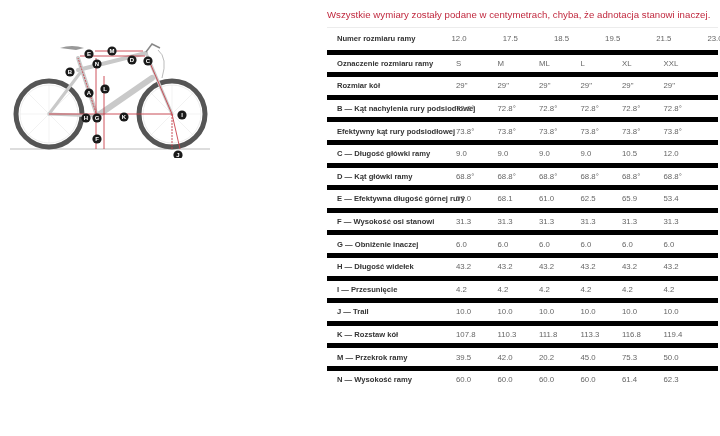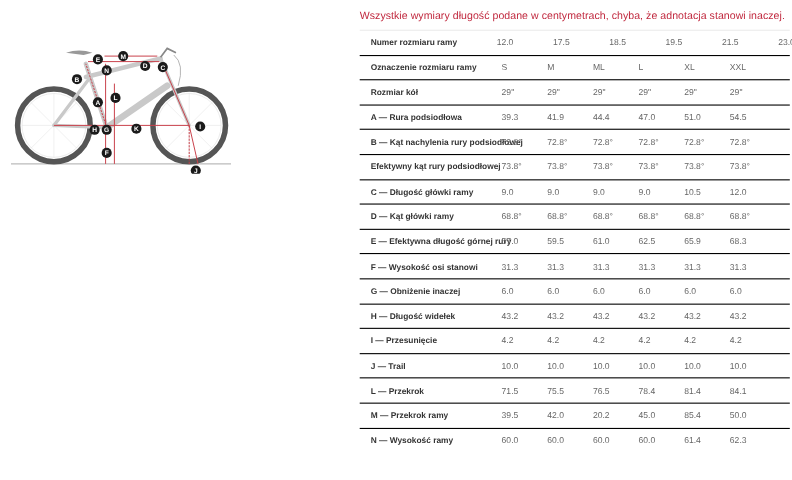--- a/index.html
+++ b/index.html
@@ -1,20 +1,20 @@
 <!DOCTYPE html>
 <html><head>
   <meta charset="utf-8">
   <style>
     html, body { margin:0; padding:0; background:#ffffff; }
     body { width:720px; height:436px; overflow:hidden; position:relative; font-family:"Liberation Sans", sans-serif; }
     .diagram { position:absolute; left:0; top:28px; width:220px; height:130px; }
     .notice { position:absolute; left:327px; top:9px; font-size:9.6px; color:#c0283e; white-space:nowrap; letter-spacing:0.05px; }
     .table { position:absolute; left:327px; top:27px; width:391px; }
-    .row { display:flex; align-items:center; height:22.6px; border-top:1px solid #000000; box-sizing:border-box; }
+    .row { display:flex; align-items:center; height:22.6px; border-top:5px solid #000000; box-sizing:border-box; }
     .row:first-child { border-top:1px solid #ececec;gap:36px; }
     .label { width:129px; padding-left:10px; box-sizing:border-box; font-size:7.6px; font-weight:bold; color:#333333; white-space:nowrap; }
     .val { width:41.5px; font-size:7.8px; color:#666666; white-space:nowrap; }
     .badge { font-size:6px; font-weight:bold; fill:#ffffff; font-family:"Liberation Sans", sans-serif; }
   </style>
 </head>
 <body>
 
 <div class="diagram">
   <svg width="220" height="130" viewBox="0 0 220 130">
@@ -90,21 +90,21 @@
       <circle cx="97" cy="111" r="4.6" fill="#1a1a1a"></circle>
         <text x="97" y="113.2" text-anchor="middle" class="badge">F</text>
       <circle cx="182" cy="87" r="4.6" fill="#1a1a1a"></circle>
         <text x="182" y="89.2" text-anchor="middle" class="badge">I</text>
       <circle cx="178" cy="127" r="4.6" fill="#1a1a1a"></circle>
         <text x="178" y="129.2" text-anchor="middle" class="badge">J</text>
     </g>
   </svg>
 </div>
 
-<div class="notice">Wszystkie wymiary długość podane w centymetrach, chyba, że adnotacja stanowi inaczej.</div>
+<div class="notice">Wszystkie wymiary zostały podane w centymetrach, chyba, że adnotacja stanowi inaczej.</div>
 
 <div class="table" id="geo-table">
     <div class="row">
       <div class="label">Numer rozmiaru ramy</div>
       <div class="val">12.0</div>
       <div class="val">17.5</div>
       <div class="val">18.5</div>
       <div class="val">19.5</div>
       <div class="val">21.5</div>
       <div class="val">23.0</div>
@@ -121,29 +121,20 @@
     <div class="row">
       <div class="label">Rozmiar kół</div>
       <div class="val">29"</div>
       <div class="val">29"</div>
       <div class="val">29"</div>
       <div class="val">29"</div>
       <div class="val">29"</div>
       <div class="val">29"</div>
     </div>
     <div class="row">
-      <div class="label">A — Rura podsiodłowa</div>
-      <div class="val">39.3</div>
-      <div class="val">41.9</div>
-      <div class="val">44.4</div>
-      <div class="val">47.0</div>
-      <div class="val">51.0</div>
-      <div class="val">54.5</div>
-    </div>
-    <div class="row">
       <div class="label">B — Kąt nachylenia rury podsiodłowej</div>
       <div class="val">72.8°</div>
       <div class="val">72.8°</div>
       <div class="val">72.8°</div>
       <div class="val">72.8°</div>
       <div class="val">72.8°</div>
       <div class="val">72.8°</div>
     </div>
     <div class="row">
       <div class="label">Efektywny kąt rury podsiodłowej</div>
@@ -168,25 +159,25 @@
       <div class="val">68.8°</div>
       <div class="val">68.8°</div>
       <div class="val">68.8°</div>
       <div class="val">68.8°</div>
       <div class="val">68.8°</div>
       <div class="val">68.8°</div>
     </div>
     <div class="row">
       <div class="label">E — Efektywna długość górnej rury</div>
       <div class="val">57.0</div>
-      <div class="val">59.5</div>
+      <div class="val">68.1</div>
       <div class="val">61.0</div>
       <div class="val">62.5</div>
       <div class="val">65.9</div>
-      <div class="val">68.3</div>
+      <div class="val">53.4</div>
     </div>
     <div class="row">
       <div class="label">F — Wysokość osi stanowi</div>
       <div class="val">31.3</div>
       <div class="val">31.3</div>
       <div class="val">31.3</div>
       <div class="val">31.3</div>
       <div class="val">31.3</div>
       <div class="val">31.3</div>
     </div>
@@ -220,35 +211,35 @@
     <div class="row">
       <div class="label">J — Trail</div>
       <div class="val">10.0</div>
       <div class="val">10.0</div>
       <div class="val">10.0</div>
       <div class="val">10.0</div>
       <div class="val">10.0</div>
       <div class="val">10.0</div>
     </div>
     <div class="row">
-      <div class="label">L — Przekrok</div>
-      <div class="val">71.5</div>
-      <div class="val">75.5</div>
-      <div class="val">76.5</div>
-      <div class="val">78.4</div>
-      <div class="val">81.4</div>
-      <div class="val">84.1</div>
+      <div class="label">K — Rozstaw kół</div>
+      <div class="val">107.8</div>
+      <div class="val">110.3</div>
+      <div class="val">111.8</div>
+      <div class="val">113.3</div>
+      <div class="val">116.8</div>
+      <div class="val">119.4</div>
     </div>
     <div class="row">
       <div class="label">M — Przekrok ramy</div>
       <div class="val">39.5</div>
       <div class="val">42.0</div>
       <div class="val">20.2</div>
       <div class="val">45.0</div>
-      <div class="val">85.4</div>
+      <div class="val">75.3</div>
       <div class="val">50.0</div>
     </div>
     <div class="row">
       <div class="label">N — Wysokość ramy</div>
       <div class="val">60.0</div>
       <div class="val">60.0</div>
       <div class="val">60.0</div>
       <div class="val">60.0</div>
       <div class="val">61.4</div>
       <div class="val">62.3</div>

